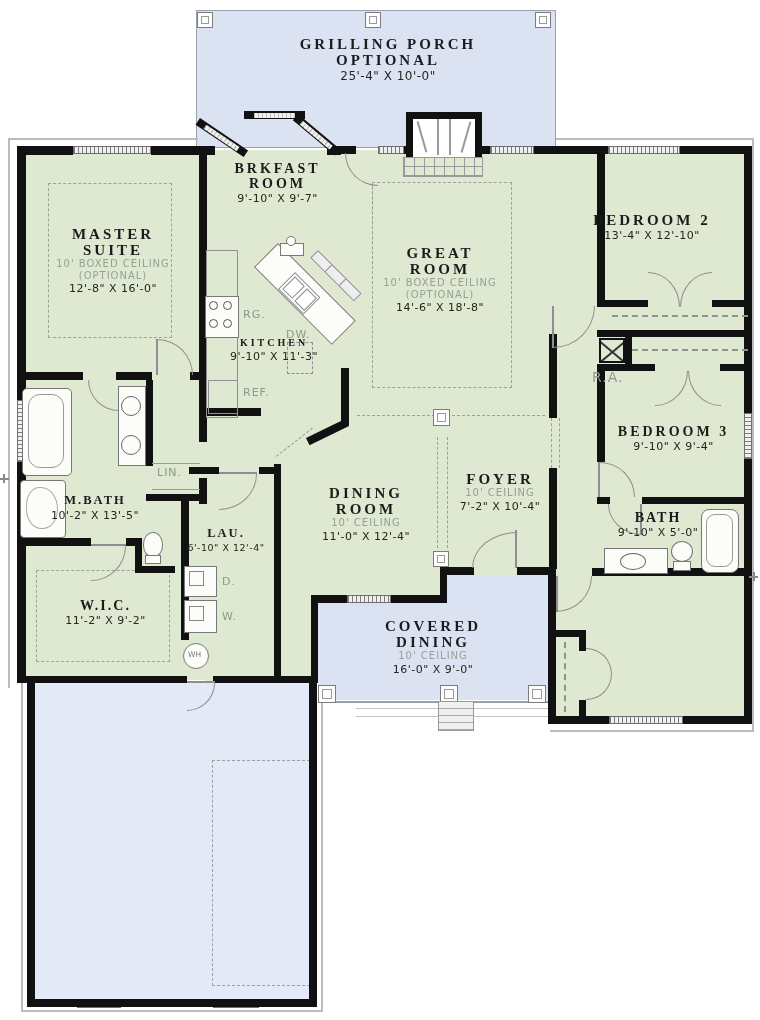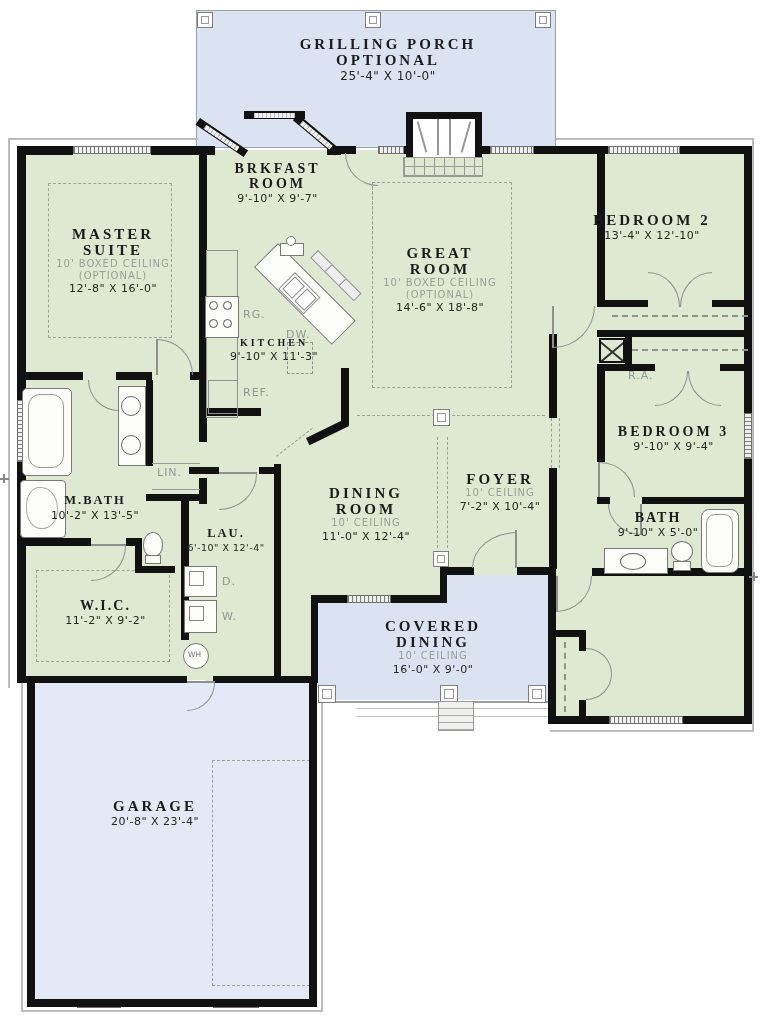--- a/index.html
+++ b/index.html
@@ -369,27 +369,23 @@
   </div>
 
 
   <div class="rl" style="left:358px;top:618px;width:150px;">
     <div class="rn">COVERED</div>
     <div class="rn">DINING</div>
     <div class="cl">10' CEILING</div>
     <div class="dm">16'-0" X 9'-0"</div>
   </div>
 
-  <div class="rl" style="left:80px;top:798px;width:150px;">
-    <div class="rn">GARAGE</div>
-    <div class="dm">20'-8" X 23'-4"</div>
-  </div>
 
   <div class="gl" style="left:243px;top:308px;">RG.</div>
   <div class="gl" style="left:286px;top:328px;">DW.</div>
   <div class="gl" style="left:243px;top:386px;">REF.</div>
   <div class="gl" style="left:157px;top:466px;">LIN.</div>
-  <div class="gl" style="left:592px;top:369px;font-size:11px;margin-left:36px;">R.A.</div>
+  <div class="gl" style="left:592px;top:369px;font-size:14px;">R.A.</div>
   <div class="gl" style="left:222px;top:575px;">D.</div>
   <div class="gl" style="left:222px;top:610px;">W.</div>
   <div class="gl" style="left:188px;top:650px;font-size:7.5px;letter-spacing:0;color:#777;">WH</div>
 
 </div>
 
 </body></html>

